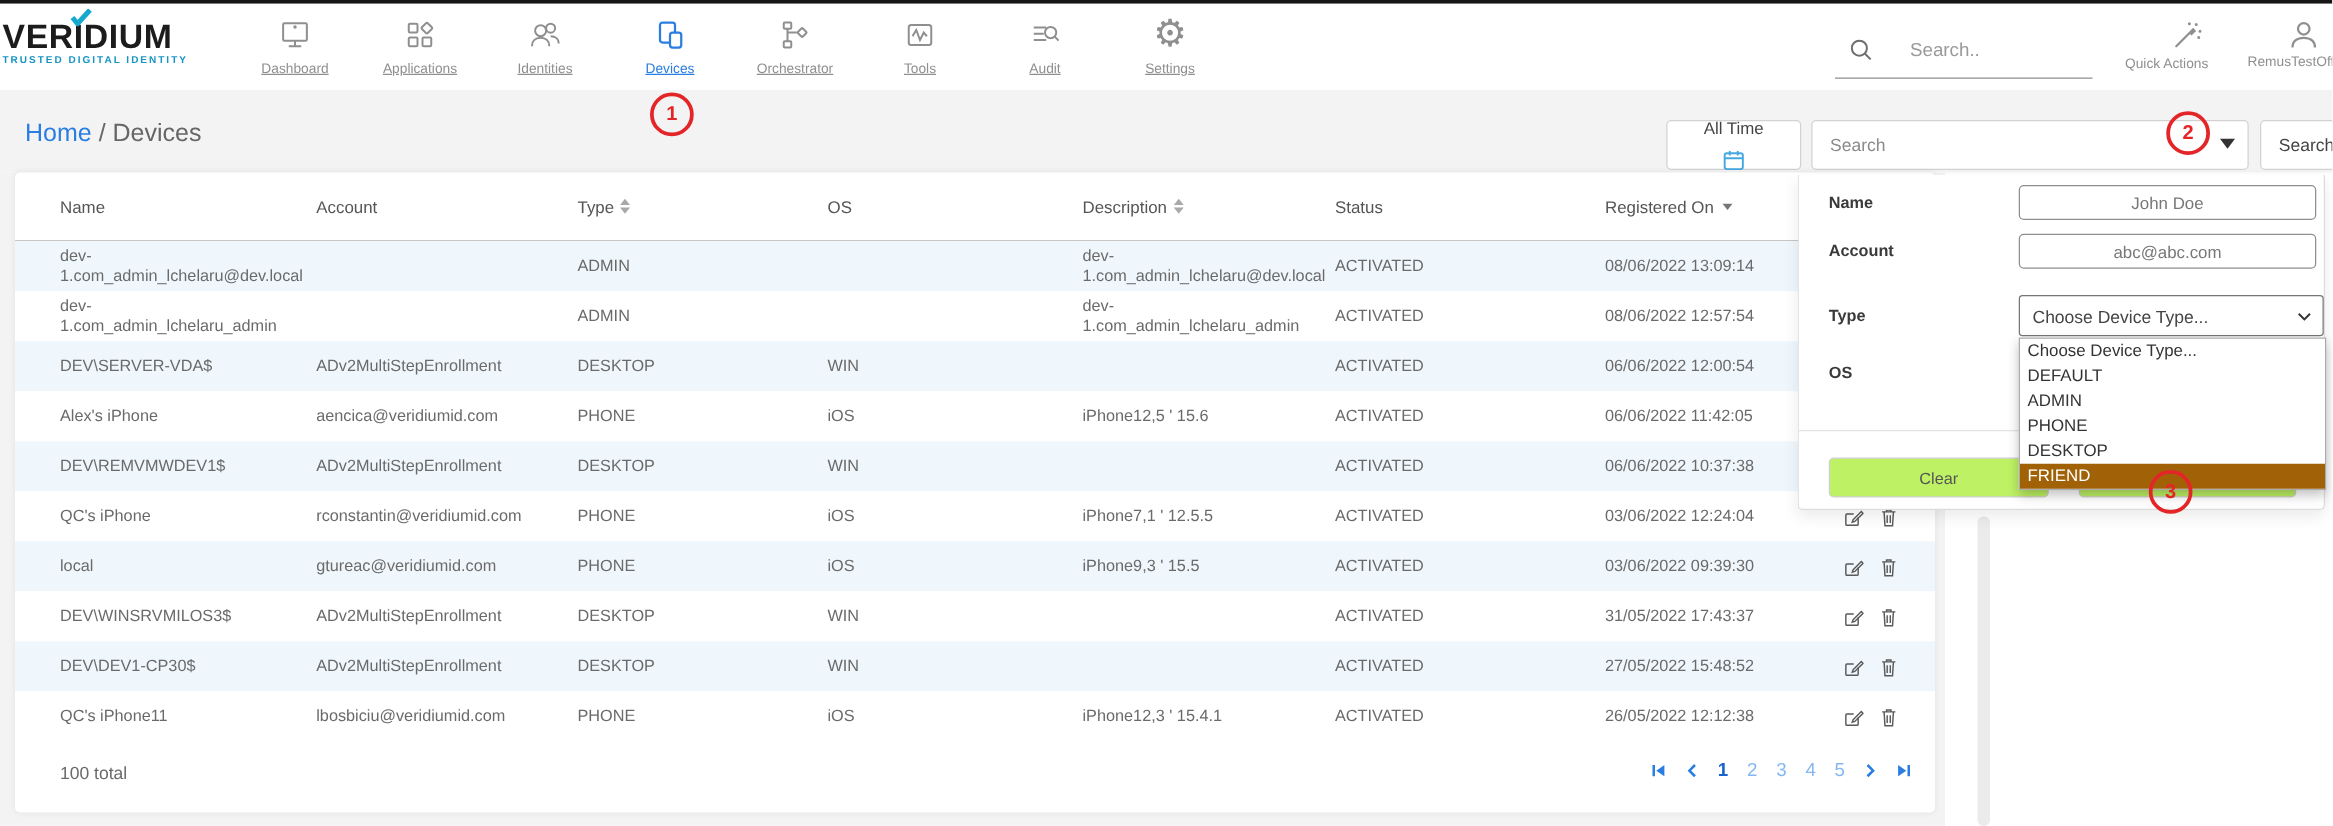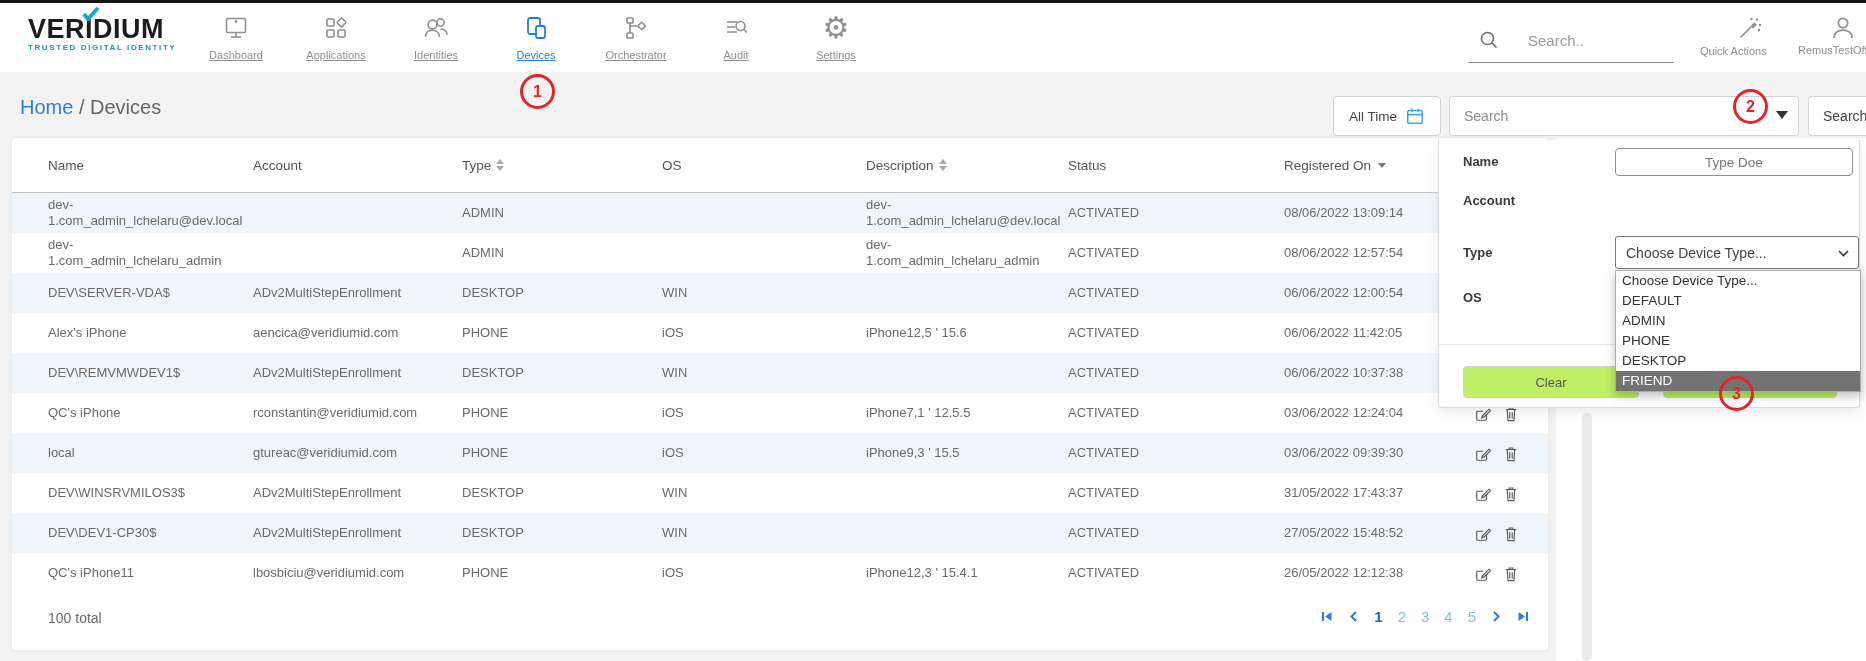--- a/index.html
+++ b/index.html
@@ -5,21 +5,21 @@
   * { box-sizing: border-box; margin:0; padding:0; }
   html,body { background:#fff; }
   body { font-family:"Liberation Sans", sans-serif; }
   #page { position:relative; width:1866px; height:661px; overflow:hidden; background:#fff; }
 
   
   .topline { position:absolute; left:0; top:0; width:1866px; height:3px; background:#161616; }
 
   
   .topbar { position:absolute; left:0; top:3px; width:1866px; height:69px; background:#fff; }
-  .logo { position:absolute; left:28px; top:12px; }
+  .logo { position:absolute; left:2px; top:12px; }
   .logo-word { font-size:27px; font-weight:700; color:#1c1c1c; letter-spacing:.5px; position:relative; line-height:28px;}
   .logo-check { position:absolute; left:54px; top:-8px; }
   .logo-tag { font-size:8px; font-weight:700; color:#1694c4; letter-spacing:1.6px; margin-top:0; }
 
   .nav { position:absolute; left:186px; top:8px; display:flex; }
   .nav-item { width:100px; text-align:center; color:#8f8f8f; cursor:pointer; }
   .nav-item .nicon { height:34px; display:flex; align-items:center; justify-content:center; }
   .nav-item .nlabel { font-size:11px; margin-top:4px;text-decoration:underline; }
   .nav-item.active { color:#2a7de1; }
   .gear-glyph { font-size:30px; line-height:30px; }
@@ -36,21 +36,21 @@
 
   
   .strip { position:absolute; left:0; top:72px; width:1866px; height:66px; background:#f3f3f4; }
   .graybg { position:absolute; left:0; top:138px; width:1556px; height:523px; background:#f3f3f4; }
 
   .breadcrumb { position:absolute; left:20px; top:96px; font-size:20px; color:#666; }
   .breadcrumb .home { color:#2a7de1; cursor:pointer; }
 
   
   .btn-like { background:#fff; border:1px solid #d2d2d2; border-radius:4px; }
-  .alltime { position:absolute; left:1333px; top:96px; width:108px; height:40px; display:flex; align-items:center; justify-content:center; gap:8px; font-size:13.5px; color:#444; cursor:pointer; }
+  .alltime { position:absolute; left:1333px; top:96px; width:108px; height:40px; display:flex; align-items:center; justify-content:center; gap:8px; font-size:13.5px; color:#444; cursor:pointer;flex-direction:column; }
   .tb-search { position:absolute; left:1449px; top:96px; width:350px; height:40px; display:flex; align-items:center; cursor:text; }
   .tb-search .ph { font-size:14px; color:#8a8a8a; padding-left:14px; }
   .tb-search .caret { position:absolute; right:10px; top:14px; width:0; height:0; border-left:6px solid transparent; border-right:6px solid transparent; border-top:8px solid #333; cursor:pointer; }
   .tb-searchbtn { position:absolute; left:1808px; top:96px; width:92px; height:40px; font-size:14px; color:#444; display:flex; align-items:center; padding-left:14px; cursor:pointer; }
 
   
   .card { position:absolute; left:12px; top:138px; width:1536px; height:512px; background:#fff; border-radius:4px; box-shadow:0 0 5px rgba(0,0,0,.07); }
   .thead, .trow { display:grid; grid-template-columns:205px 209px 200px 204px 202px 216px 190px 70px; padding-left:36px; align-items:center; }
   .thead { height:55px; color:#555; font-size:13.5px; border-bottom:1px solid #c6c6c6; }
   .thcell { display:flex; align-items:center; gap:5px; }
@@ -76,21 +76,21 @@
   .plabel { position:absolute; left:24px; font-size:13px; font-weight:700; color:#3a3a3a; }
   .pinput { position:absolute; left:176px; width:238px; height:28px; border:1px solid #8f8f8f; border-radius:4px; font-size:13.5px; color:#777; display:flex; align-items:center; justify-content:center; background:#fff; }
   .pselect { position:absolute; left:176px; top:96px; width:244px; height:33px; border:1px solid #767676; border-radius:3px; background:#fff; font-size:14px; color:#444; display:flex; align-items:center; padding-left:10px; cursor:pointer; }
   .pselect .sarrow { position:absolute; right:9px; top:13px; }
   .pdivider { position:absolute; left:0; top:204px; width:100%; border-top:1px solid #e4e4e4; }
   .pbtn { position:absolute; top:226px; height:32px; background:#bef264; border:1px solid #cfcfcf; border-radius:4px; font-size:13px; color:#555; display:flex; align-items:center; justify-content:center; cursor:pointer; }
   .pbtn.clear { left:24px; width:176px; }
   .pbtn.go { left:224px; width:174px; z-index:1; }
   .ddlist { position:absolute; left:176px; top:130px; width:246px; background:#fff; border:1px solid #ababab; box-shadow:0 4px 9px rgba(0,0,0,.25); z-index:6; }
   .ddlist .opt { font-size:13.5px; color:#333; padding:1px 6px; line-height:18px; cursor:pointer; white-space:nowrap; overflow:hidden; }
-  .ddlist .opt.hl { background:#737373; color:#fff; }
+  .ddlist .opt.hl { background:#a16207; color:#fff; }
 
   
   .anno { position:absolute; width:35px; height:35px; border:3px solid #e42528; border-radius:50%; color:#e42528; font-weight:700; font-size:16px; display:flex; align-items:center; justify-content:center; z-index:9; background:transparent; }
   .anno1 { left:520px; top:74px; }
   .anno2 { left:1733px; top:89px; }
   .anno3 { left:1719px; top:376px; }
 
   .scrollbar { position:absolute; left:1582px; top:413px; width:10px; height:248px; background:#ebebeb; border-radius:5px; z-index:2; }
 
   svg { display:block; }
@@ -158,20 +158,29 @@
       <div class="nav-item">
         <div class="nicon">
           <svg width="28" height="28" viewBox="0 0 28 28" stroke="currentColor" stroke-width="1.6" fill="none">
               <rect x="5" y="4" width="6" height="5" rx="0.8"></rect>
               <rect x="5" y="19" width="6" height="5" rx="0.8"></rect>
               <rect x="17" y="9.3" width="5.4" height="5.4" rx="0.8" transform="rotate(45 19.7 12)"></rect>
               <path d="M8 9v10M8 12h7.5"></path>
             </svg>
         </div>
         <div class="nlabel">Orchestrator</div>
+      </div>
+      <div class="nav-item">
+        <div class="nicon">
+          <svg width="28" height="28" viewBox="0 0 28 28" stroke="currentColor" stroke-width="1.6" fill="none">
+              <path d="M7 6h14a2 2 0 012 2v12a2 2 0 01-2 2H7a2 2 0 01-2-2V8a2 2 0 012-2z"></path>
+              <path d="M8 15l3-5 3 8 3-6 2.5 3"></path>
+            </svg>
+        </div>
+        <div class="nlabel">Tools</div>
       </div>
       <div class="nav-item">
         <div class="nicon">
           <svg width="28" height="28" viewBox="0 0 28 28" stroke="currentColor" stroke-width="1.6" fill="none">
               <path d="M5 8h10M5 13h8M5 18h10"></path>
               <circle cx="18.5" cy="12" r="4.5"></circle>
               <path d="M21.8 15.3l3 3.2"></path>
             </svg>
         </div>
         <div class="nlabel">Audit</div>
@@ -535,24 +544,27 @@
           </svg>
       </span>
     </div>
   </div>
 
   <div class="scrollbar"></div>
 
   <div class="panel">
     <div class="plabel" style="top:14px;">Name</div>
     <div class="pinput" style="top:8px;">
-        <span>Type Doe</span>
+        <span>John Doe</span>
       </div>
 
     <div class="plabel" style="top:53px;">Account</div>
+    <div class="pinput" style="top:47px;">
+        <span>abc@abc.com</span>
+      </div>
 
     <div class="plabel" style="top:105px;">Type</div>
     <div class="pselect">
       <span>Choose Device Type...</span>
       <span class="sarrow">
         <svg width="11" height="7" viewBox="0 0 11 7">
             <path d="M1 1l4.5 4.5L10 1" stroke="#333" stroke-width="1.6" fill="none"></path>
           </svg>
       </span>
     </div>

